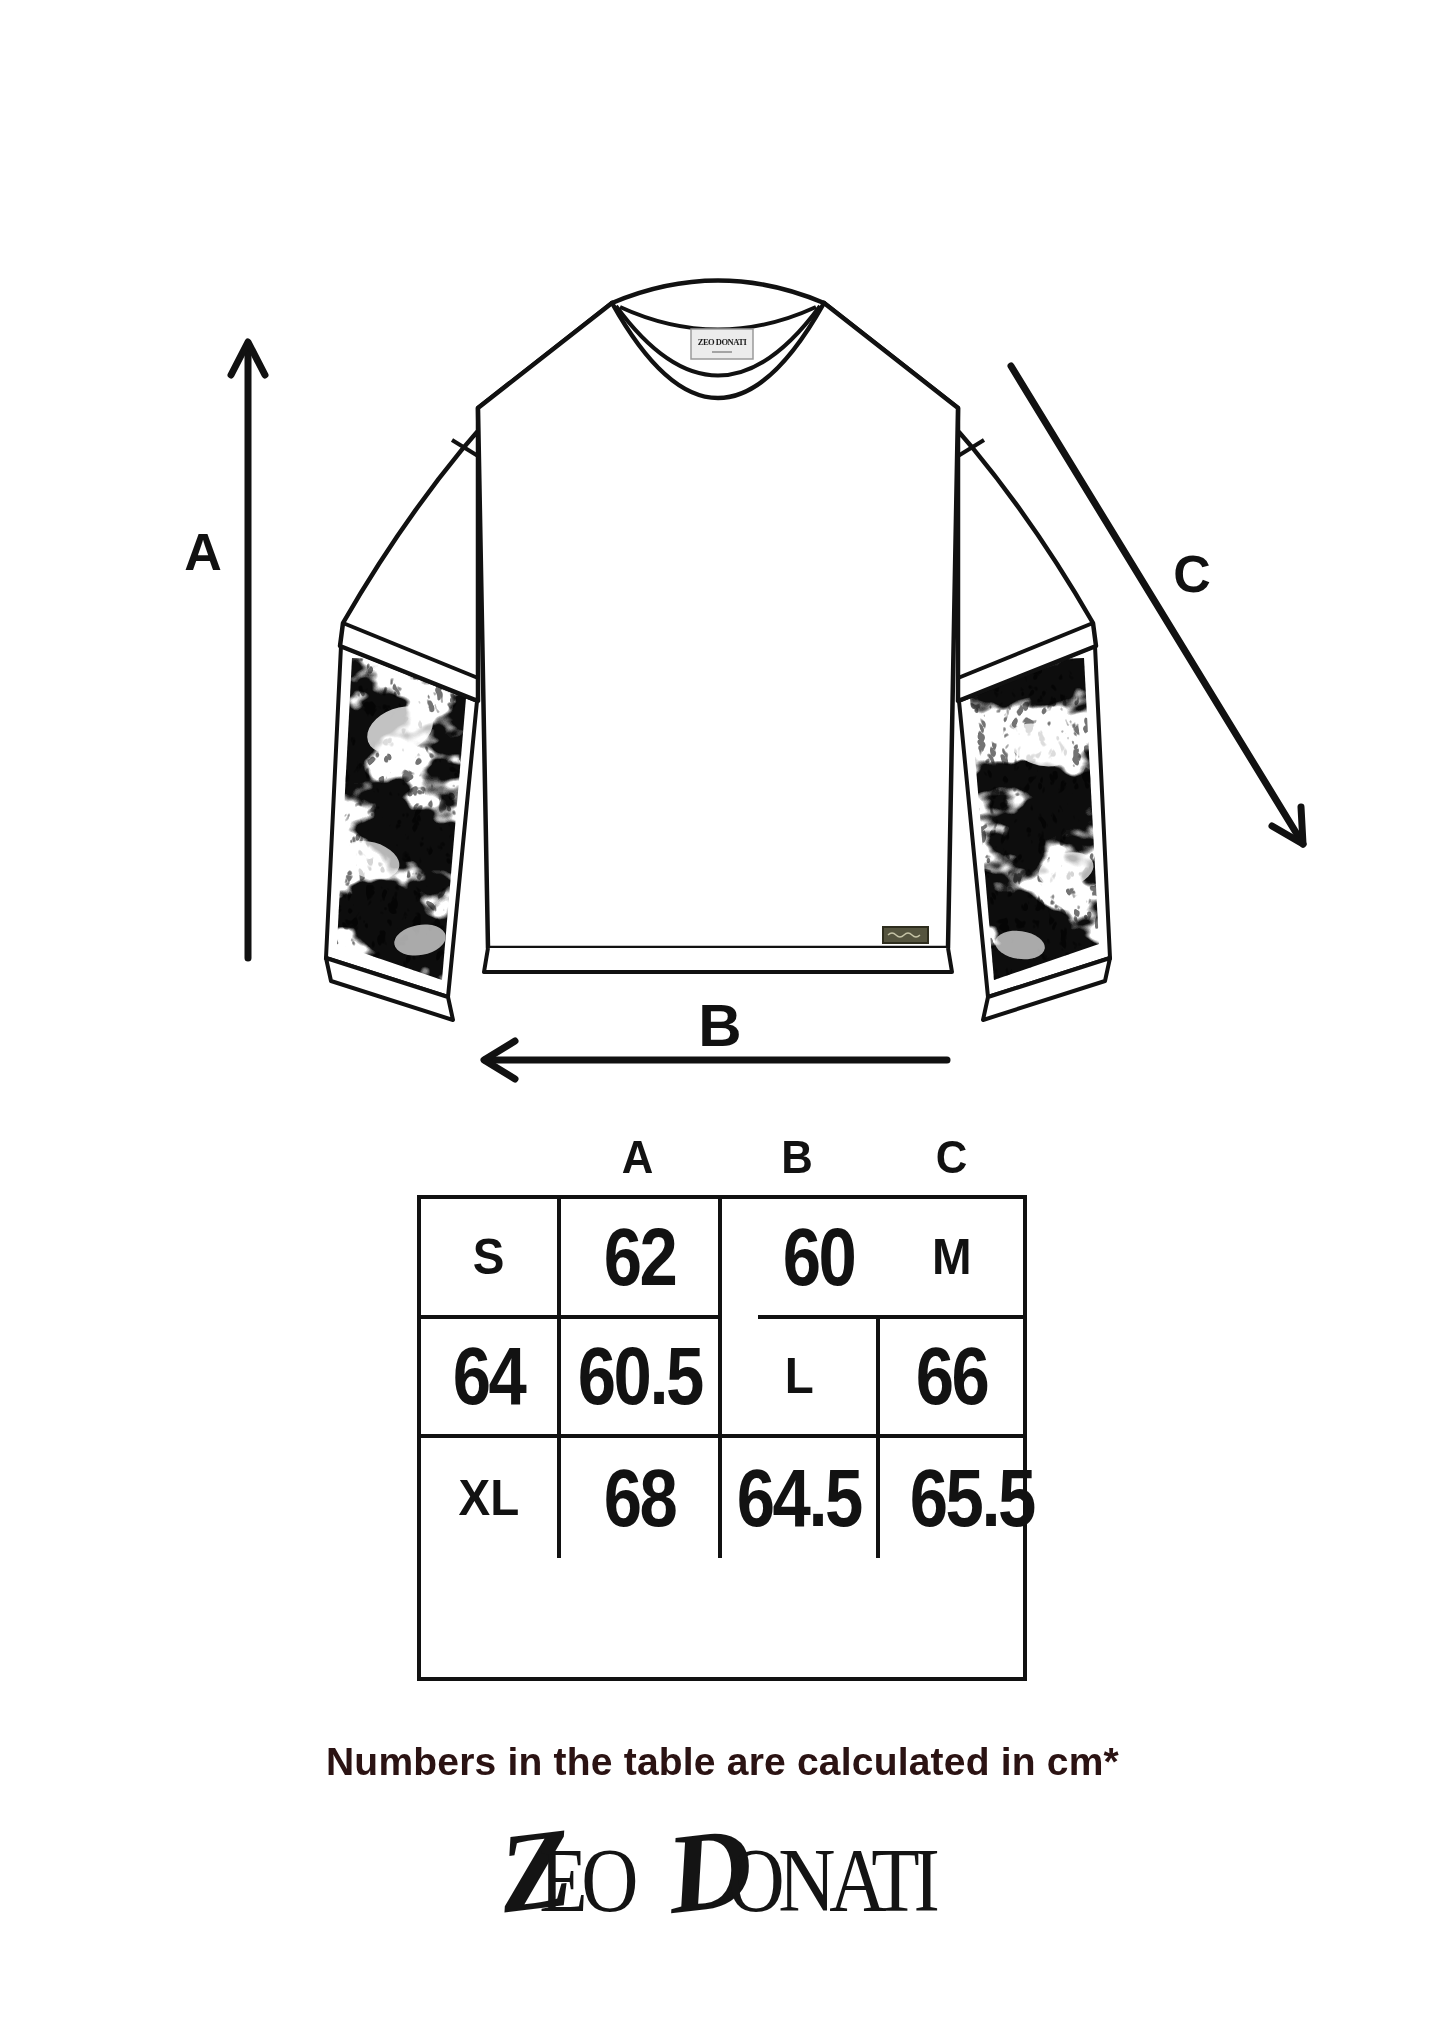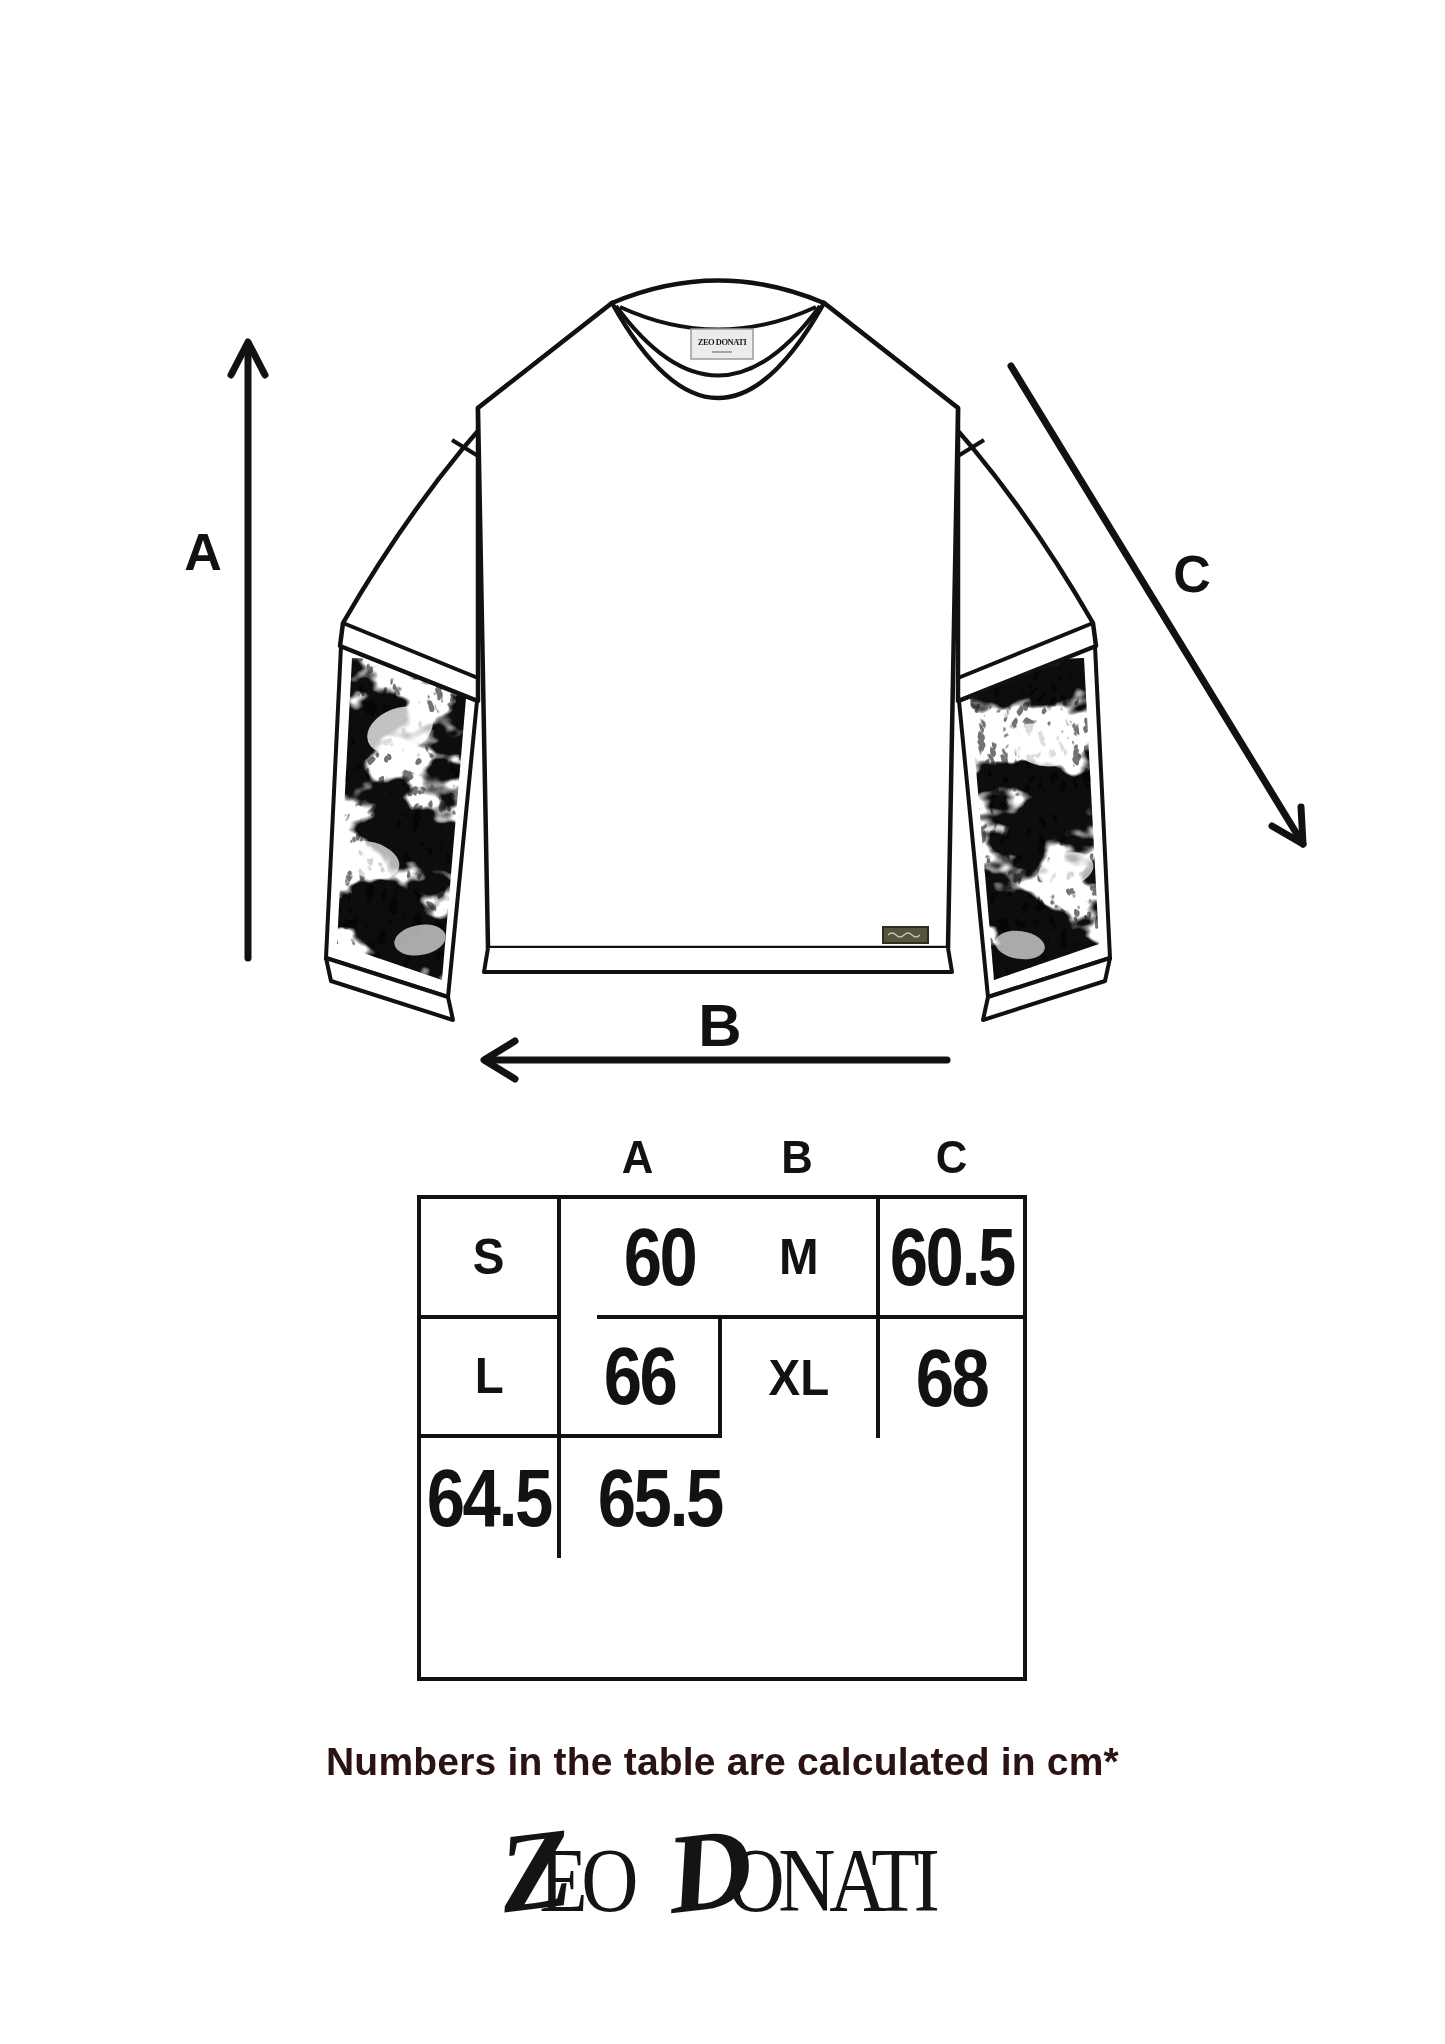--- a/index.html
+++ b/index.html
@@ -152,26 +152,32 @@
     <div class="hcell">A</div>
     <div class="hcell">B</div>
     <div class="hcell">C</div>
   </div>
 
   <div class="size-table">
 
     <div class="cell">
         <span class="size-label">S</span>
       </div>
+    <div class="cell">
+        <span class="size-value">62</span>
+      </div>
     <div class="cell last-col">
         <span class="size-value">60</span>
       </div>
 
     <div class="cell">
         <span class="size-label">M</span>
+      </div>
+    <div class="cell">
+        <span class="size-value">64</span>
       </div>
     <div class="cell">
         <span class="size-value">60.5</span>
       </div>
 
     <div class="cell">
         <span class="size-label">L</span>
       </div>
     <div class="cell">
         <span class="size-value">66</span>

